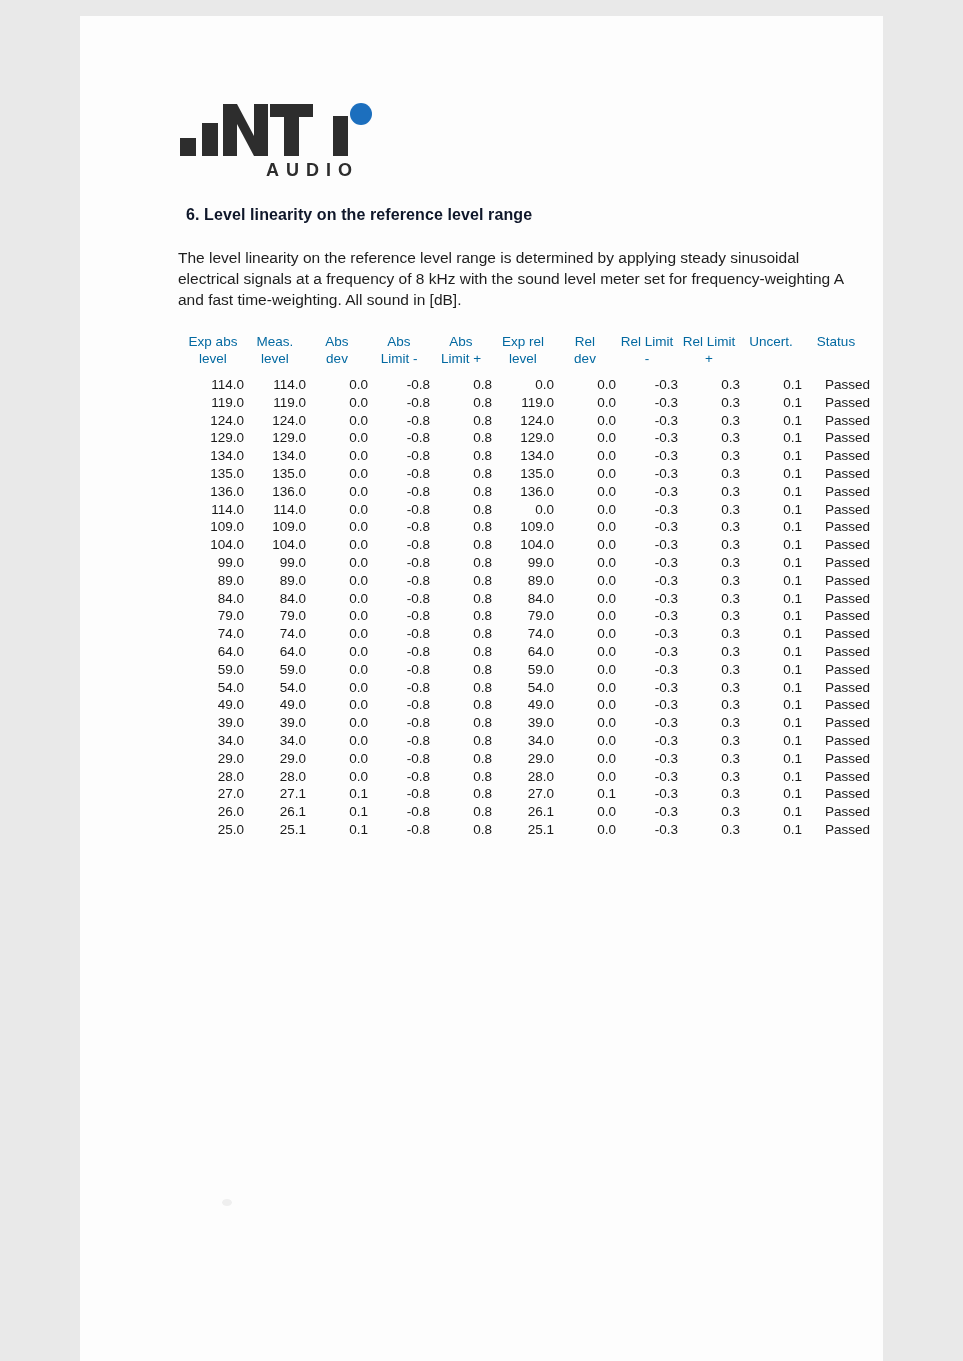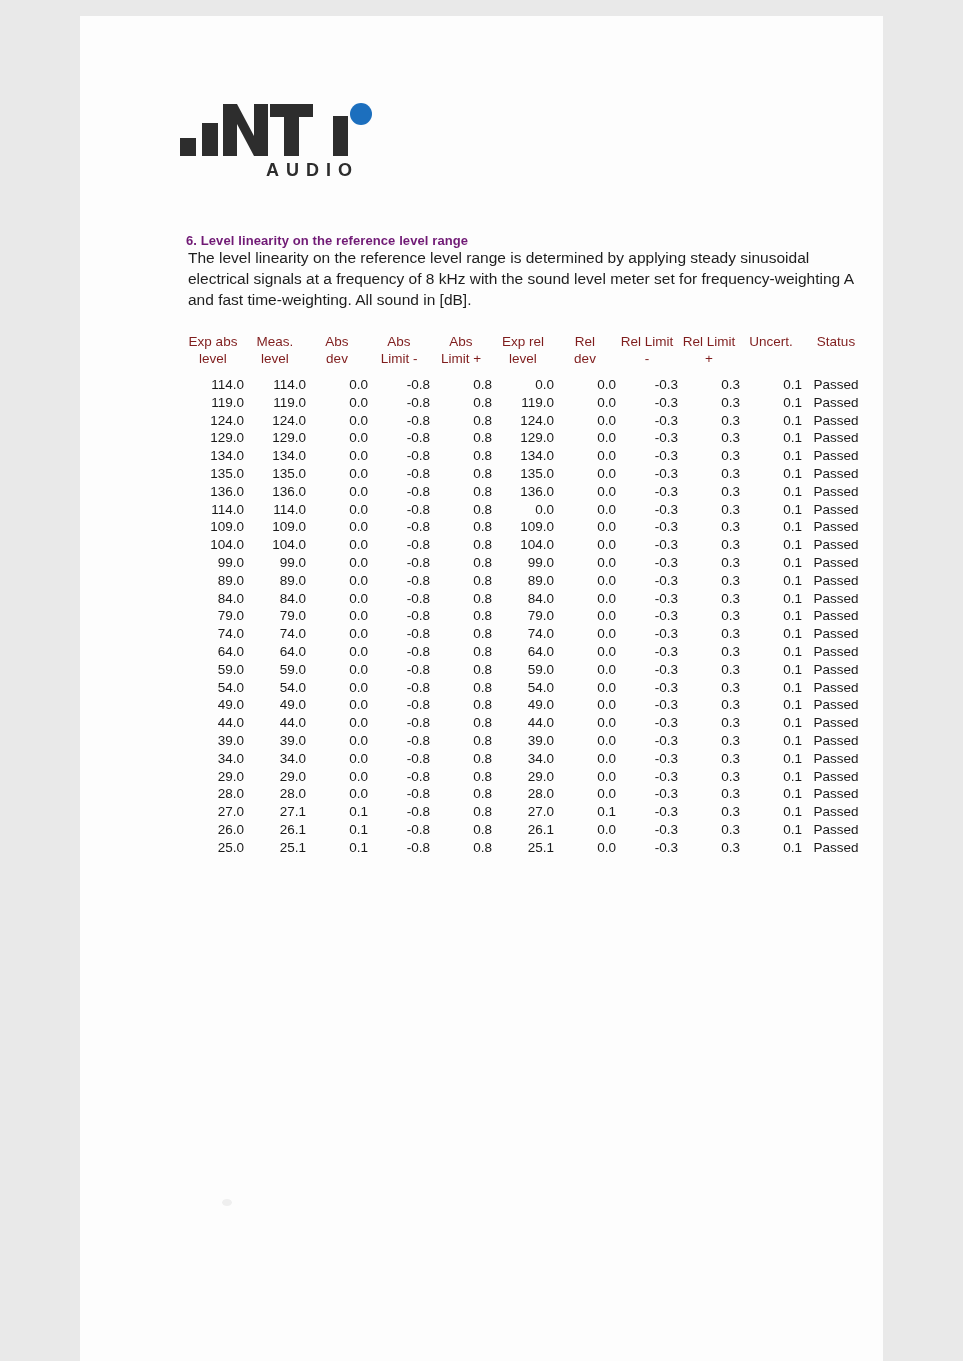--- a/index.html
+++ b/index.html
@@ -17,56 +17,56 @@
   .logo { position:absolute; left:98px; top:87px; width:210px; height:84px; }
   .logo svg { display:block; }
   .logo-sub {
     position:absolute; left:88px; top:57px;
     font-size:18px; font-weight:bold; letter-spacing:7px;
     color:#2d2d2d;
   }
 
   
   .section-title {
-    position:absolute; left:106px; top:217px;
-    font-size:13px; font-weight:bold; color:#701a75;
+    position:absolute; left:106px; top:190px;
+    font-size:16px; font-weight:bold; color:#0f172a;
     letter-spacing:0.1px;
   }
   .paragraph {
-    position:absolute; left:108px; top:231px;
+    position:absolute; left:98px; top:231px;
     font-size:15.5px; line-height:21px; color:#1e1e1e;
     white-space:nowrap;
   }
 
   
   .lin-table-wrap { position:absolute; left:102px; top:318px; }
   table.lin { border-collapse:collapse; table-layout:fixed; }
   table.lin th, table.lin td { padding:0; border:none; }
   table.lin th {
     font-weight:normal; font-size:13.5px; line-height:16.5px;
-    text-align:center; vertical-align:top; color:#7f1d1d;
+    text-align:center; vertical-align:top; color:#0369a1;
   }
   table.lin th:nth-child(1) { width:62px; }
   table.lin th:nth-child(2) { width:62px; }
   table.lin th:nth-child(3) { width:62px; }
   table.lin th:nth-child(4) { width:62px; }
   table.lin th:nth-child(5) { width:62px; }
   table.lin th:nth-child(6) { width:62px; }
   table.lin th:nth-child(7) { width:62px; }
   table.lin th:nth-child(8) { width:62px; }
   table.lin th:nth-child(9) { width:62px; }
   table.lin th:nth-child(10){ width:62px; }
   table.lin th:nth-child(11){ width:68px; }
   table.lin thead th { padding-bottom:9px; }
   table.lin td {
     font-size:13.5px; height:17.8px; line-height:17.8px;
     color:#1a1a1a; white-space:nowrap;
   }
   td.c-num    { text-align:right; padding-right:5px; }
-  td.c-status { text-align:center;  padding-left:20px; }
+  td.c-status { text-align:right;  padding-left:20px; }
 
   
   .footer-page {
     position:absolute; left:841px; top:1277px;
     font-size:13px; color:#4d7c0f; letter-spacing:1px;
   }
 
   
   .speck { position:absolute; border-radius:50%; }
   .speck-1 { left:893px; top:22px;  width:5px; height:5px; background:#4a4a4a; }
@@ -391,33 +391,20 @@
             <td class="c-num">-0.8</td>
             <td class="c-num">0.8</td>
             <td class="c-num">49.0</td>
             <td class="c-num">0.0</td>
             <td class="c-num">-0.3</td>
             <td class="c-num">0.3</td>
             <td class="c-num">0.1</td>
             <td class="c-status">Passed</td>
           </tr>
           <tr>
-            <td class="c-num">44.0</td>
-            <td class="c-num">44.0</td>
-            <td class="c-num">0.0</td>
-            <td class="c-num">-0.8</td>
-            <td class="c-num">0.8</td>
-            <td class="c-num">44.0</td>
-            <td class="c-num">0.0</td>
-            <td class="c-num">-0.3</td>
-            <td class="c-num">0.3</td>
-            <td class="c-num">0.1</td>
-            <td class="c-status">Passed</td>
-          </tr>
-          <tr>
             <td class="c-num">39.0</td>
             <td class="c-num">39.0</td>
             <td class="c-num">0.0</td>
             <td class="c-num">-0.8</td>
             <td class="c-num">0.8</td>
             <td class="c-num">39.0</td>
             <td class="c-num">0.0</td>
             <td class="c-num">-0.3</td>
             <td class="c-num">0.3</td>
             <td class="c-num">0.1</td>

